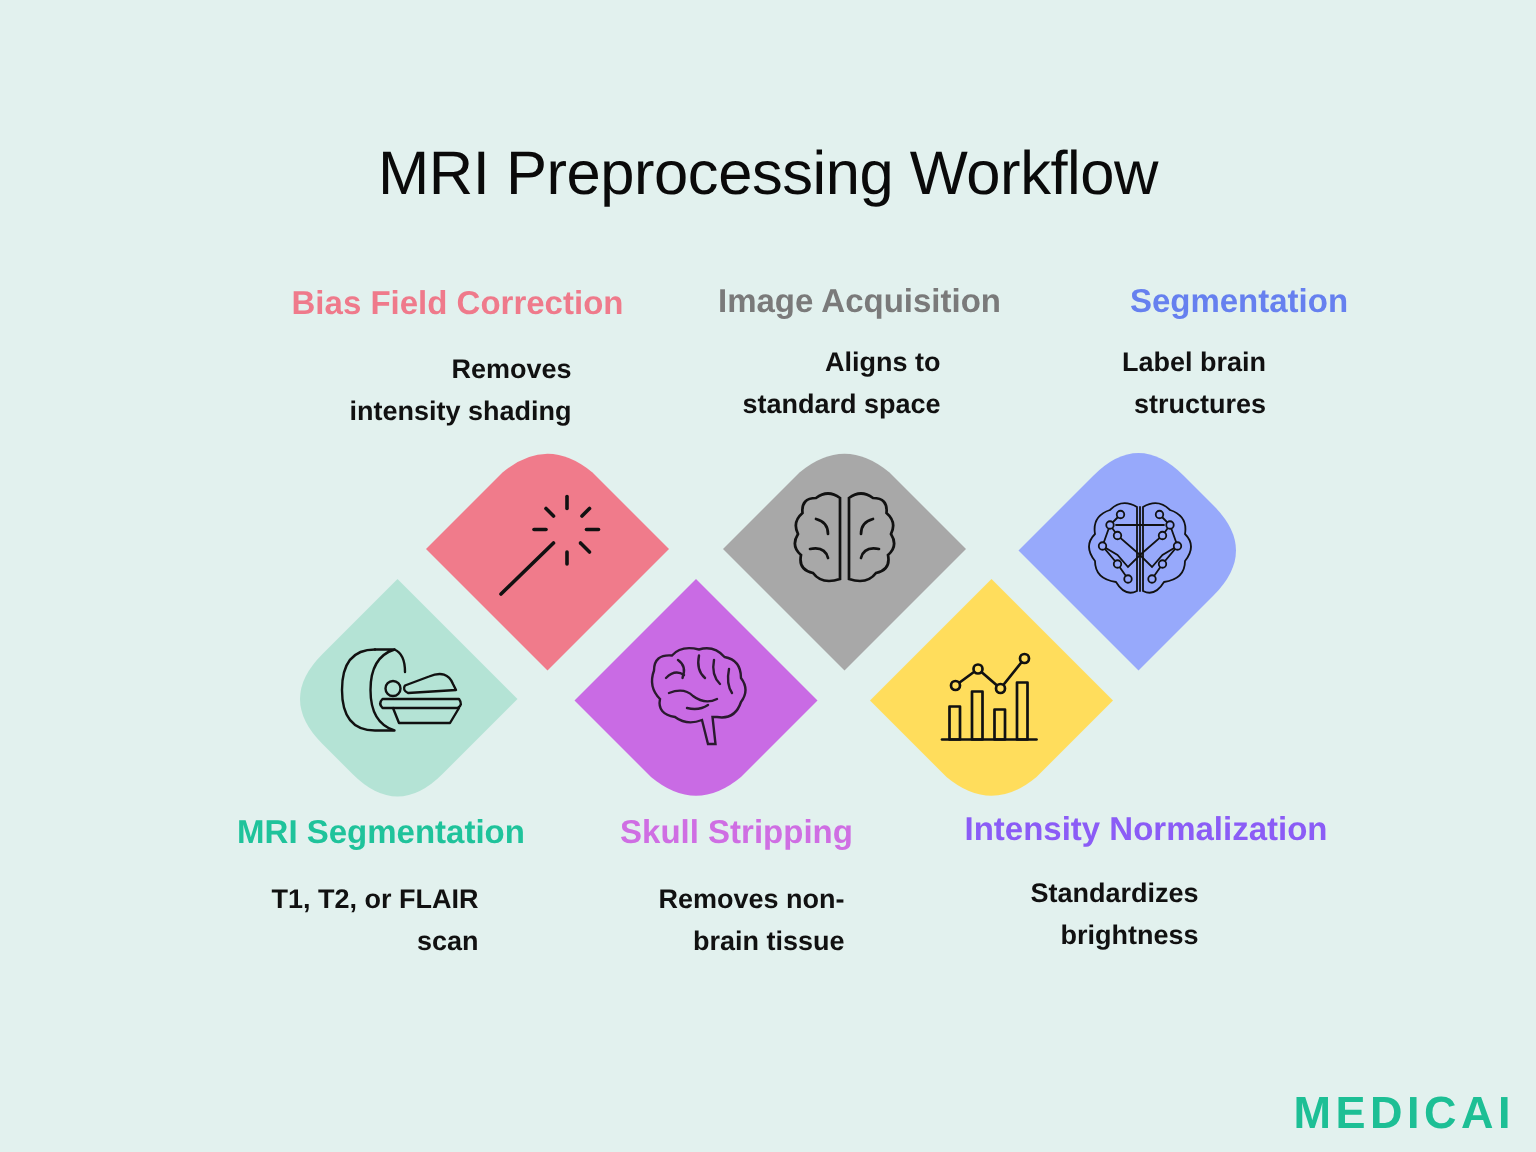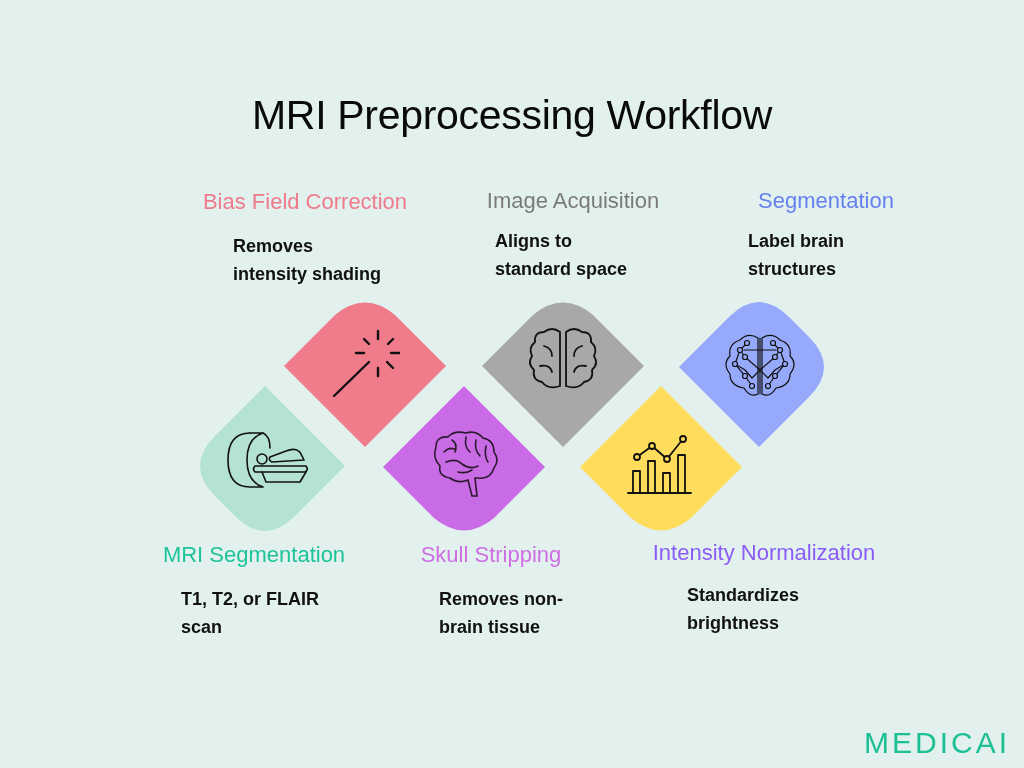--- a/index.html
+++ b/index.html
@@ -1,21 +1,21 @@
 <!DOCTYPE html>
 <html><head>
 <meta charset="utf-8">
 <style>
   html,body{margin:0;padding:0;}
   body{width:1024px;height:768px;background:#e2f1ee;position:relative;overflow:hidden;font-family:"Liberation Sans","DejaVu Sans",sans-serif;}
   .title{position:absolute;left:0;width:1024px;top:92px;text-align:center;font-size:41px;font-weight:400;color:#0a0a0a;letter-spacing:-0.3px;}
-  .step-title{position:absolute;font-size:22px;font-weight:400;text-align:center;white-space:nowrap;transform:translateX(-50%);}
-  .step-desc{position:absolute;font-size:18px;font-weight:700;color:#111;text-align:left;line-height:28px;white-space:pre-line;transform:translateX(-50%);}
+  .step-title{position:absolute;font-size:22px;font-weight:700;text-align:center;white-space:nowrap;transform:translateX(-50%);}
+  .step-desc{position:absolute;font-size:18px;font-weight:700;color:#111;text-align:right;line-height:28px;white-space:pre-line;transform:translateX(-50%);}
   svg.shapes{position:absolute;left:0;top:0;}
-  .logo{position:absolute;right:14px;top:726px;font-size:30px;font-weight:400;letter-spacing:3px;color:#1dbf95;}
+  .logo{position:absolute;right:14px;top:726px;font-size:30px;font-weight:700;letter-spacing:3px;color:#1dbf95;}
 </style>
 </head>
 <body>
 
 <div class="title">MRI Preprocessing Workflow</div>
 
 <svg class="shapes" width="1024" height="768">
 
   <g>
     <path d="M265,386 L345,466 L295,516 Q265,546 235,516 L215,496 Q185,466 215,436 Z" fill="#b4e3d5"></path>

